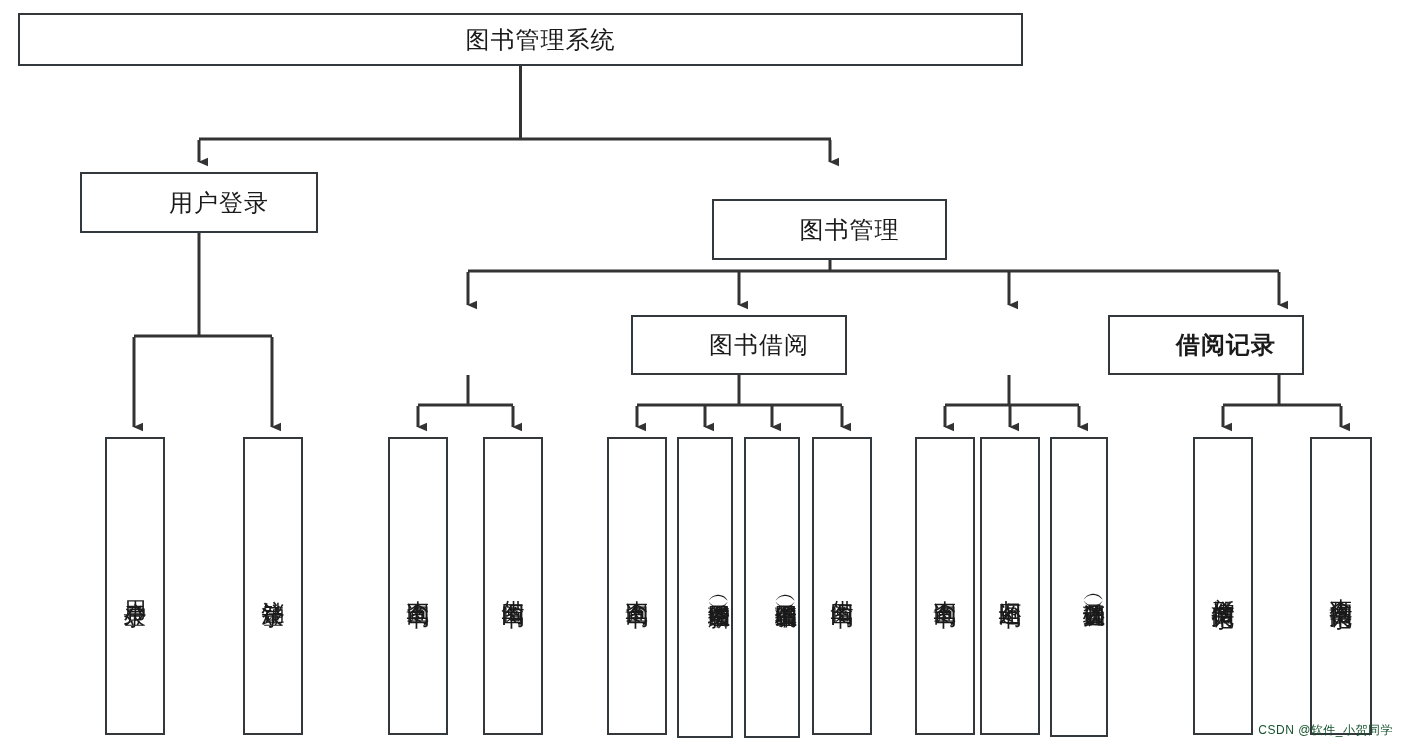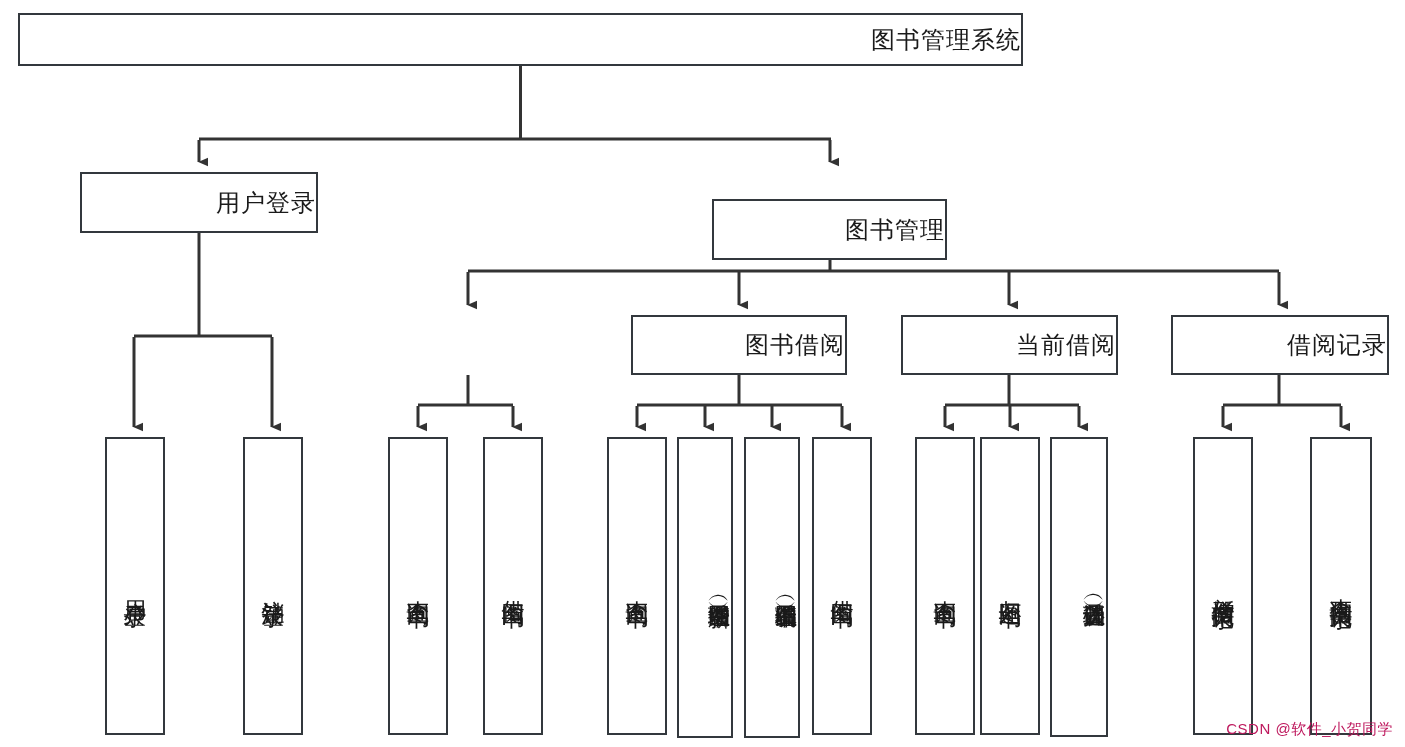--- a/index.html
+++ b/index.html
@@ -24,21 +24,21 @@
     height: 747px;
     pointer-events: none;
   }
   .node {
     position: absolute;
     box-sizing: border-box;
     background: #ffffff;
     border: 2.5px solid #33383d;
     display: flex;
     align-items: center;
-    justify-content: flex-end;
+    justify-content: center;
     color: #1a1a1a;
     line-height: 1.08;
     padding-left: 40px;
   }
   .node.horiz {
     font-size: 24px;
     letter-spacing: 1px;
   }
   .node.vert {
     writing-mode: vertical-rl;
@@ -57,22 +57,22 @@
   }
   .node.vert .lbl {
     writing-mode: vertical-rl;
     text-orientation: upright;
     white-space: nowrap;
   }
   #watermark {
     position: absolute;
     right: 12px;
     bottom: 8px;
-    font-size: 15px;
-    color: #be185d;
+    font-size: 12px;
+    color: #14532d;
     white-space: nowrap;
     letter-spacing: 0.5px;
   }
 </style>
 </head>
 <body>
 
 <div id="canvas">
 
   <svg id="wires" viewBox="0 0 1405 747" width="1405" height="747" xmlns="http://www.w3.org/2000/svg">
@@ -132,24 +132,21 @@
   <div class="node horiz" style="left:80px; top:172px; width:238px; height:61px;">
     <span class="lbl">用户登录</span>
   </div>
   <div class="node horiz" style="left:712px; top:172px; width:235px; height:61px;margin-top:27px;">
     <span class="lbl">图书管理</span>
   </div>
 
   <div class="node horiz" style="left:631px; top:315px; width:216px; height:60px;">
     <span class="lbl">图书借阅</span>
   </div>
-  <div class="node horiz" style="left:901px; top:315px; width:217px; height:60px;">
-    <span class="lbl">当前借阅</span>
-  </div>
-  <div class="node horiz" style="left:1171px; top:315px; width:218px; height:60px;">
+  <div class="node horiz" style="left:1108px; top:315px; width:196px; height:60px;font-weight:bold;">
     <span class="lbl">借阅记录</span>
   </div>
 
   <div class="node vert" style="left:105px; top:437px; width:60px; height:298px; align-items:center;">
     <span class="lbl">用户登录</span>
   </div>
   <div class="node vert" style="left:243px; top:437px; width:60px; height:298px; align-items:center;">
     <span class="lbl">注销登录</span>
   </div>
   <div class="node vert" style="left:388px; top:437px; width:60px; height:298px; align-items:center;">

